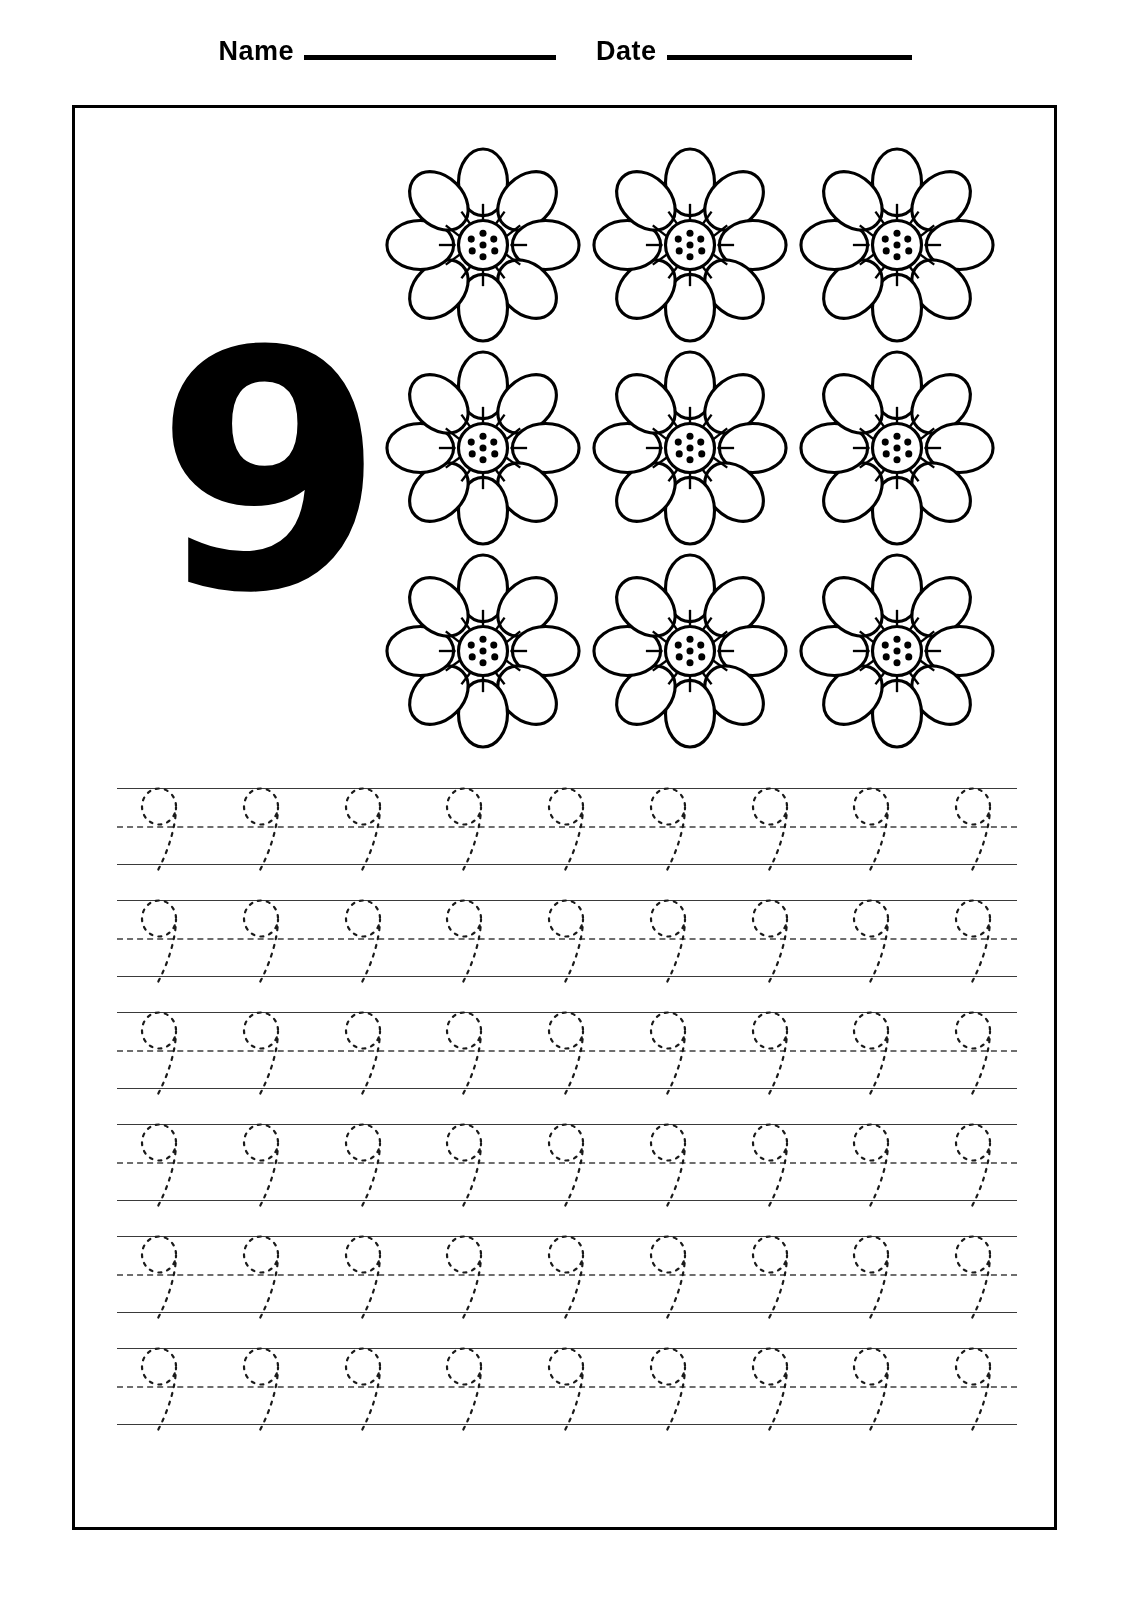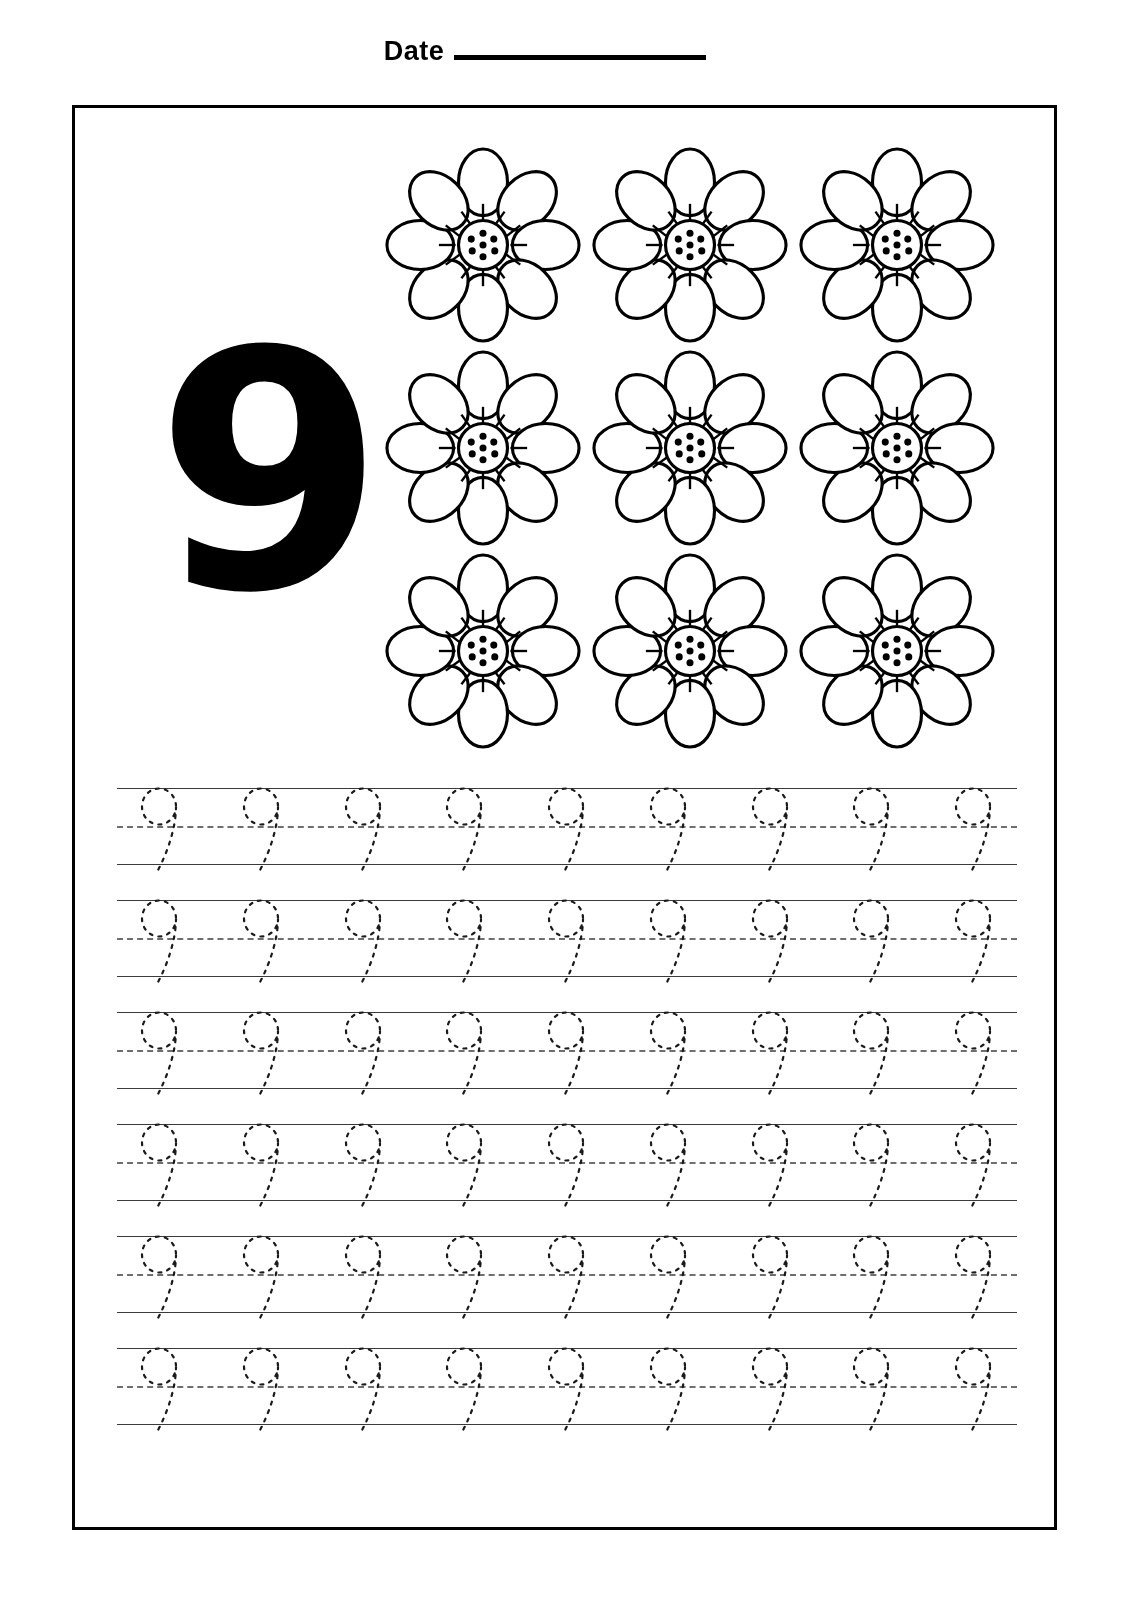--- a/index.html
+++ b/index.html
@@ -139,24 +139,28 @@
   .glyph {
     width: 66px;
     height: 100px;
   }
 </style>
 </head>
 <body>
 
 <div class="header">
   <div class="field">
-    <span class="field-label">Date</span>
+    <span class="field-label">Name</span>
     <span class="field-rule rule-name"></span>
   </div>
   <div class="gap"></div>
+  <div class="field">
+    <span class="field-label">Date</span>
+    <span class="field-rule rule-date"></span>
+  </div>
 </div>
 
 <div class="frame">
 
   <div class="top-area">
     <div class="big-number">9</div>
 
     <div class="flower-grid">
 
       <svg class="flower" viewBox="0 0 200 200">

